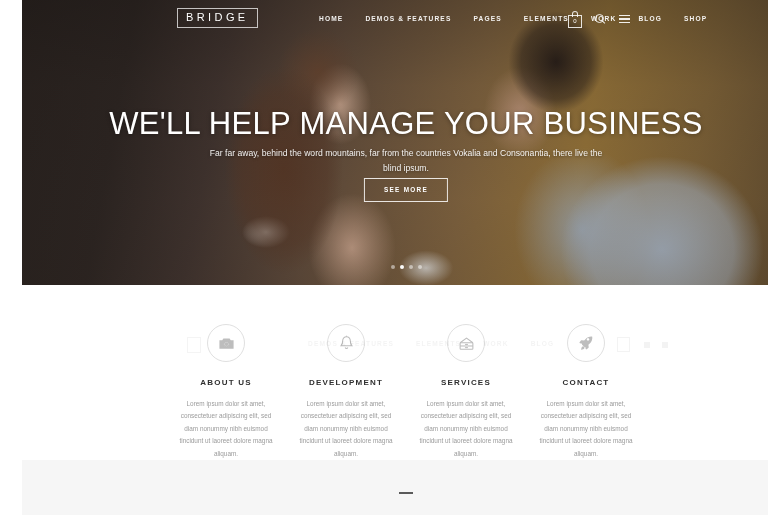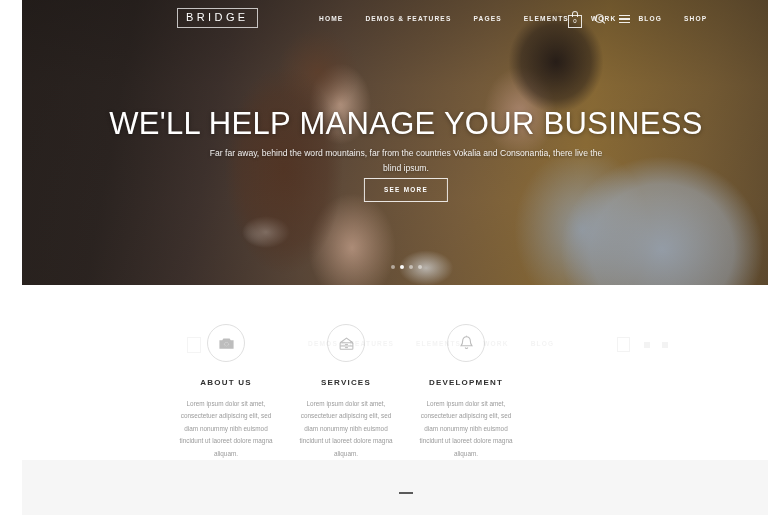--- a/index.html
+++ b/index.html
@@ -457,44 +457,54 @@
             <circle cx="12" cy="11" r="3.6" fill="#ffffff"></circle>
             <circle cx="12" cy="11" r="1.9" fill="#bdbdbd"></circle>
           </svg>
         </div>
         <div class="feature-title">ABOUT US</div>
         <div class="feature-text">Lorem ipsum dolor sit amet, consectetuer adipiscing elit, sed diam nonummy nibh euismod tincidunt ut laoreet dolore magna aliquam.</div>
       </div>
 
       <div class="feature">
         <div class="feature-circle">
+          <svg width="15" height="16" viewBox="0 0 20 22" fill="none" stroke="#bdbdbd" stroke-width="1.5">
+            <path d="M10 2.4c-3.1 0-5.2 2.3-5.2 5.3 0 4.6-1.5 6.2-2.3 7.1h15c-.8-.9-2.3-2.5-2.3-7.1 0-3-2.1-5.3-5.2-5.3z"></path>
+            <path d="M10 1v1.4"></path>
+            <path d="M8.2 17.2a1.9 1.9 0 0 0 3.6 0"></path>
+          </svg>
+        </div>
+        <div class="feature-title">DEVELOPMENT</div>
+        <div class="feature-text">Lorem ipsum dolor sit amet, consectetuer adipiscing elit, sed diam nonummy nibh euismod tincidunt ut laoreet dolore magna aliquam.</div>
+      </div>
+
+      <div class="feature">
+        <div class="feature-circle">
           <svg width="17" height="15" viewBox="0 0 24 21" fill="none" stroke="#bdbdbd" stroke-width="1.5">
             <path d="M3 9.5 12 3l9 6.5"></path>
             <rect x="3" y="9.5" width="18" height="9" rx="1"></rect>
             <line x1="3" y1="14" x2="21" y2="14"></line>
             <line x1="10" y1="11.8" x2="14" y2="11.8"></line>
             <line x1="10" y1="16.3" x2="14" y2="16.3"></line>
           </svg>
         </div>
         <div class="feature-title">SERVICES</div>
         <div class="feature-text">Lorem ipsum dolor sit amet, consectetuer adipiscing elit, sed diam nonummy nibh euismod tincidunt ut laoreet dolore magna aliquam.</div>
       </div>
 
       <div class="feature">
         <div class="feature-circle">
-          <svg width="15" height="16" viewBox="0 0 20 22" fill="none" stroke="#bdbdbd" stroke-width="1.5">
-            <path d="M10 2.4c-3.1 0-5.2 2.3-5.2 5.3 0 4.6-1.5 6.2-2.3 7.1h15c-.8-.9-2.3-2.5-2.3-7.1 0-3-2.1-5.3-5.2-5.3z"></path>
-            <path d="M10 1v1.4"></path>
-            <path d="M8.2 17.2a1.9 1.9 0 0 0 3.6 0"></path>
+          <svg width="16" height="16" viewBox="0 0 22 22" fill="#bdbdbd">
+            <path d="M19.6 2.3c-3.4-.5-7 .9-9.4 3.4l-1.8 1.9-3.1-.4c-.5-.1-1 .1-1.3.5L2.2 10c-.4.5-.1 1.2.5 1.3l2.9.6c-.2.6-.2 1.1 0 1.5l2.9 2.9c.4.3.9.3 1.5.1l.6 2.9c.1.6.8.8 1.3.4l2.3-1.8c.4-.3.6-.8.5-1.3l-.4-3.1 1.9-1.8c2.5-2.4 3.9-6 3.4-9.4zm-4.6 5a1.75 1.75 0 1 1-2.5-2.5 1.75 1.75 0 0 1 2.5 2.5z"></path>
+            <path d="M5.6 16.2c-1 1-1.3 4.1-1.3 4.1s3.1-.3 4.1-1.3a1.98 1.98 0 0 0-2.8-2.8z"></path>
           </svg>
         </div>
-        <div class="feature-title">DEVELOPMENT</div>
+        <div class="feature-title">CONTACT</div>
         <div class="feature-text">Lorem ipsum dolor sit amet, consectetuer adipiscing elit, sed diam nonummy nibh euismod tincidunt ut laoreet dolore magna aliquam.</div>
       </div>
-
 
     </div>
   </section>
 
   <section class="recent">
     <div class="recent-rule"></div>
   </section>
 
 </div>
 

